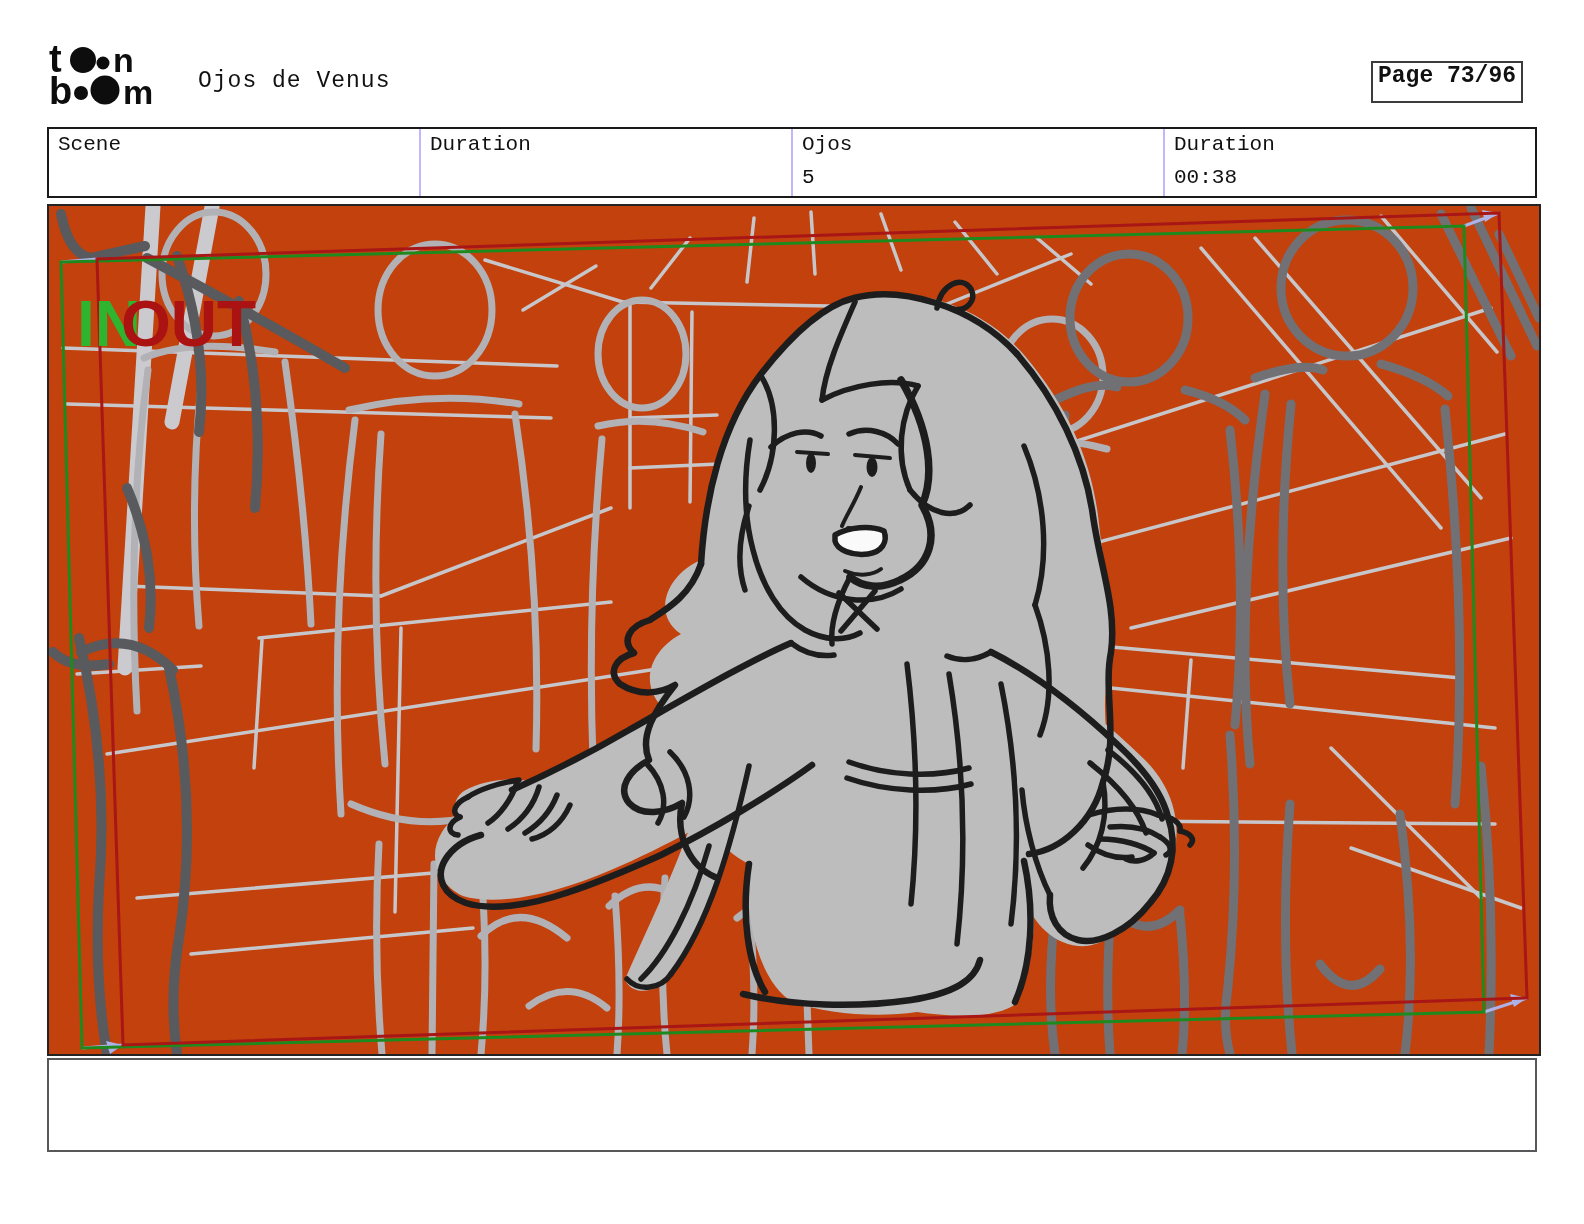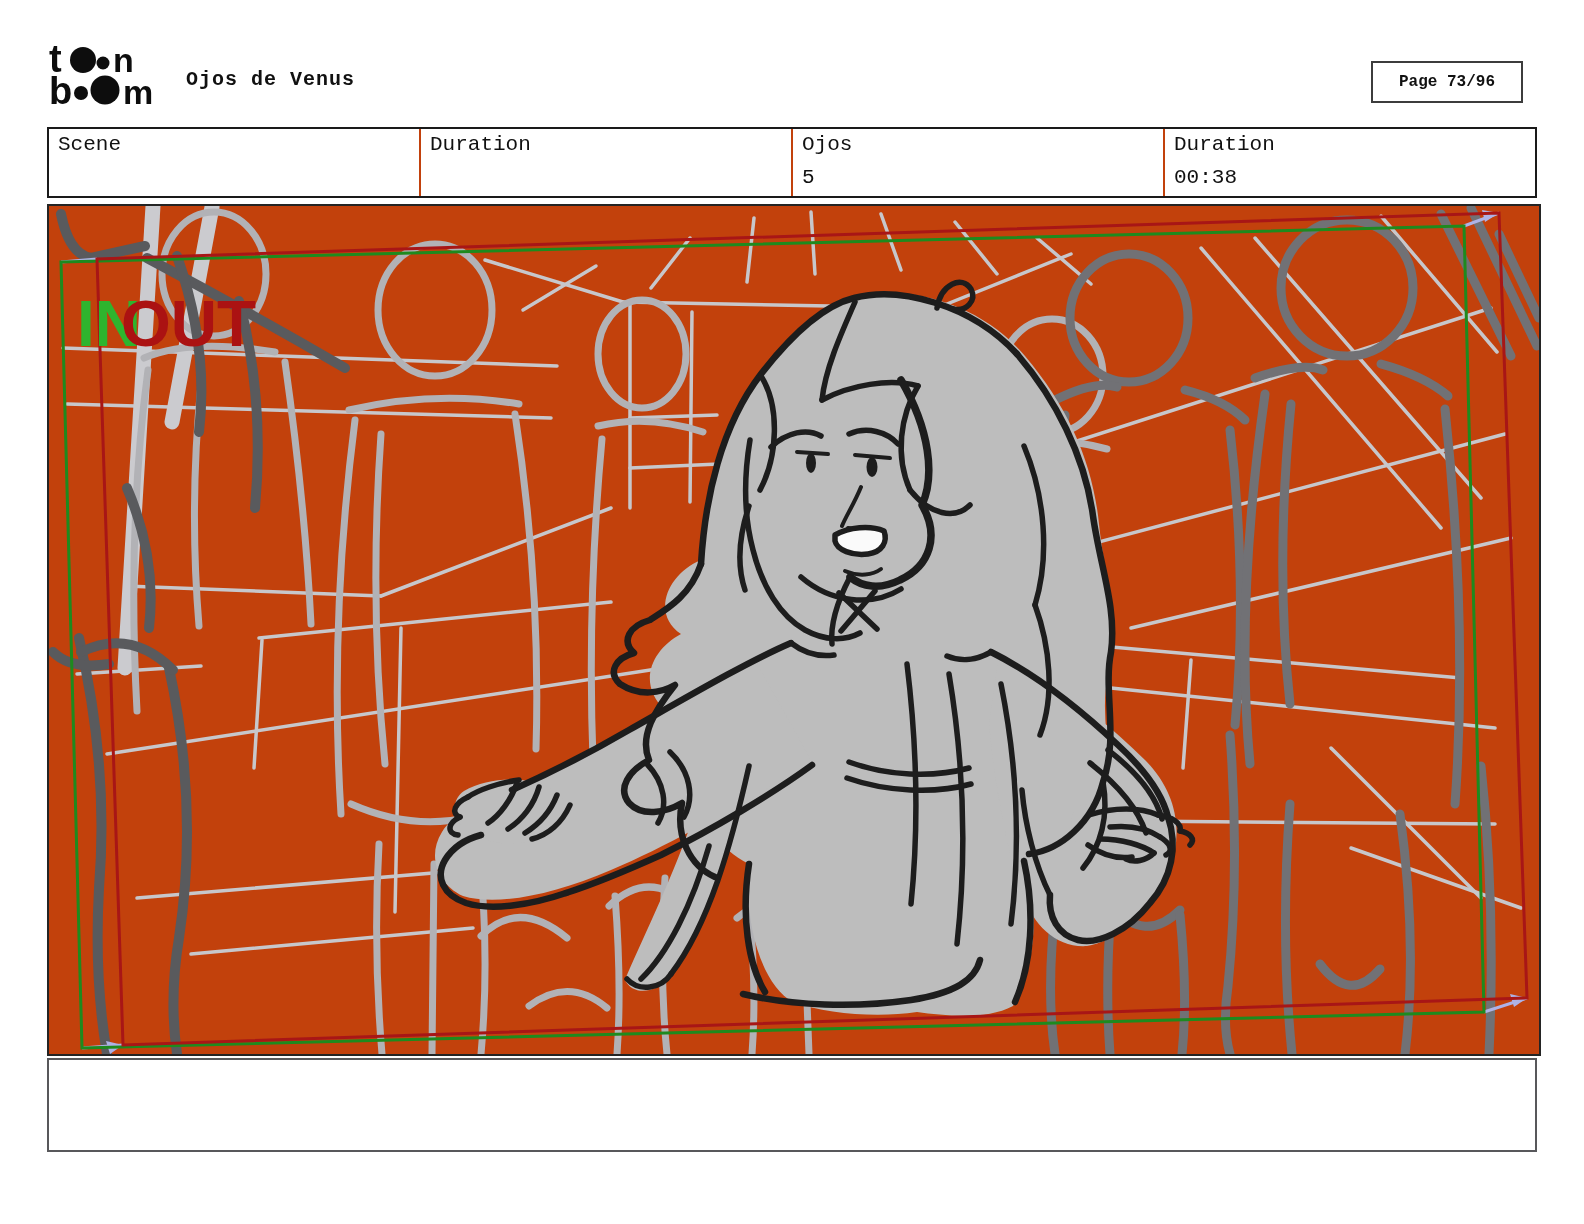--- a/index.html
+++ b/index.html
@@ -1,26 +1,26 @@
 <!DOCTYPE html>
 <html><head>
 <meta charset="utf-8">
 <style>
   html,body{margin:0;padding:0;background:#ffffff;}
   body{width:1584px;height:1224px;position:relative;font-family:"Liberation Mono",monospace;color:#111;}
   .abs{position:absolute;}
   
   .logo{left:48px;top:42px;width:122px;height:66px;}
-  .title{left:186px;top:68px;font-size:20px;font-weight:bold;letter-spacing:1px;}
+  .title{left:198px;top:68px;font-size:23px;font-weight:normal;letter-spacing:1px;}
   .pagebox{left:1371px;top:61px;width:148px;height:38px;border:2px solid #3c3c3c;
-           display:flex;align-items:center;justify-content:center;font-size:16px;font-weight:bold;}
+           display:flex;justify-content:center;font-size:23px;font-weight:bold;}
   
   .infotable{left:47px;top:127px;width:1490px;height:71px;border:2px solid #1a1a1a;
              display:flex;box-sizing:border-box;background:#fff;}
-  .cell{flex:1;border-right:2px solid #c2410c;box-sizing:border-box;display:flex;flex-direction:column;
+  .cell{flex:1;border-right:2px solid #c4b5fd;box-sizing:border-box;display:flex;flex-direction:column;
         justify-content:space-between;padding:4px 9px 7px 9px;font-size:21px;line-height:1.1;}
   .cell:last-child{border-right:none;}
   
   .panel{left:47px;top:204px;width:1490px;height:848px;border:2px solid #242424;box-sizing:content-box;
          background:#c2410c;overflow:hidden;}
   .panel svg{display:block;}
   
   .caption{left:47px;top:1058px;width:1490px;height:94px;border:2px solid #58585b;box-sizing:border-box;
            font-size:20px;padding:8px;}
   

